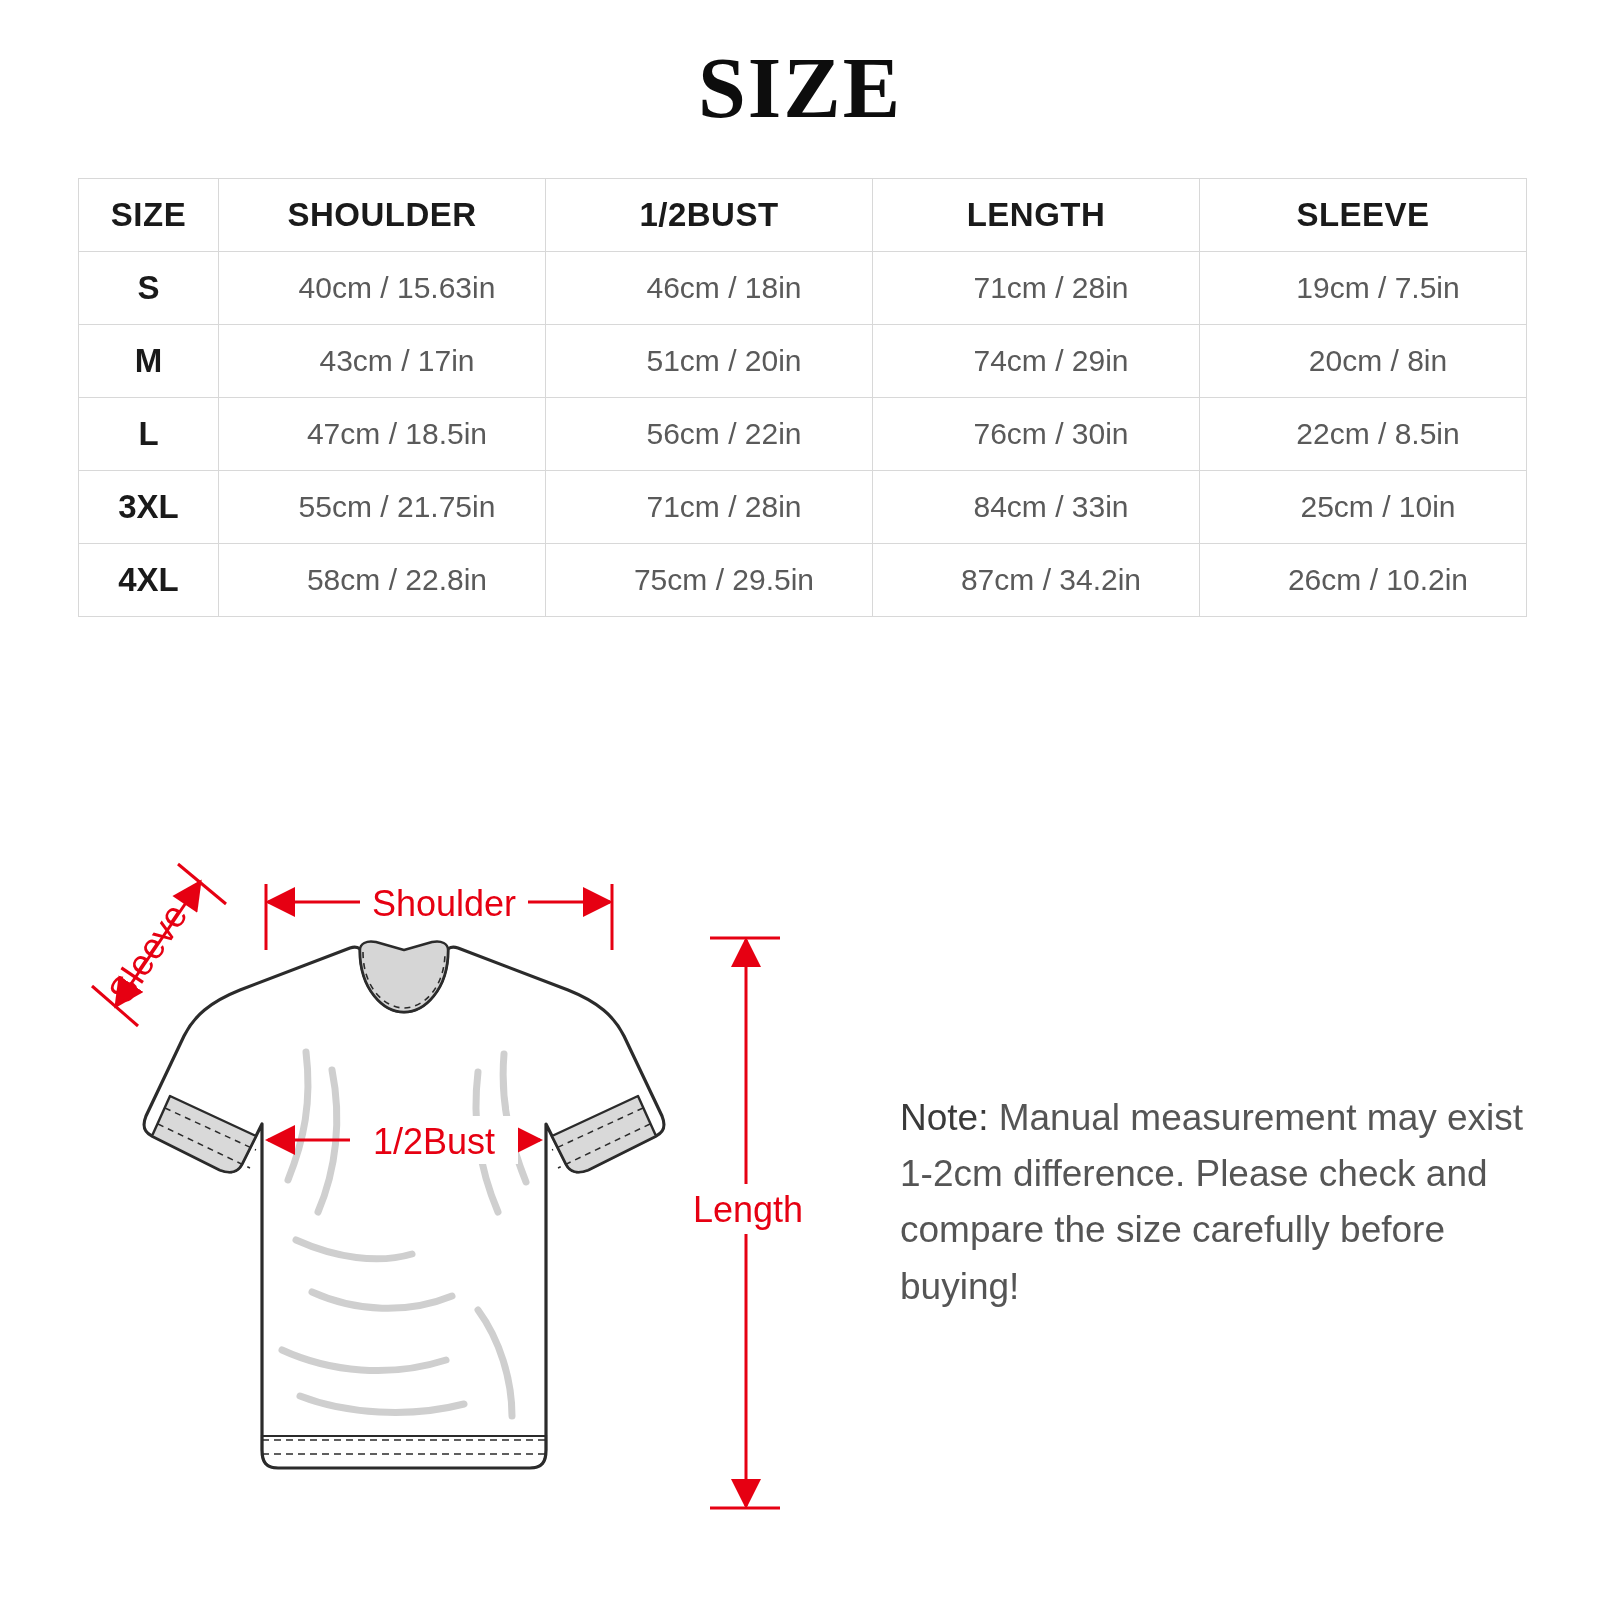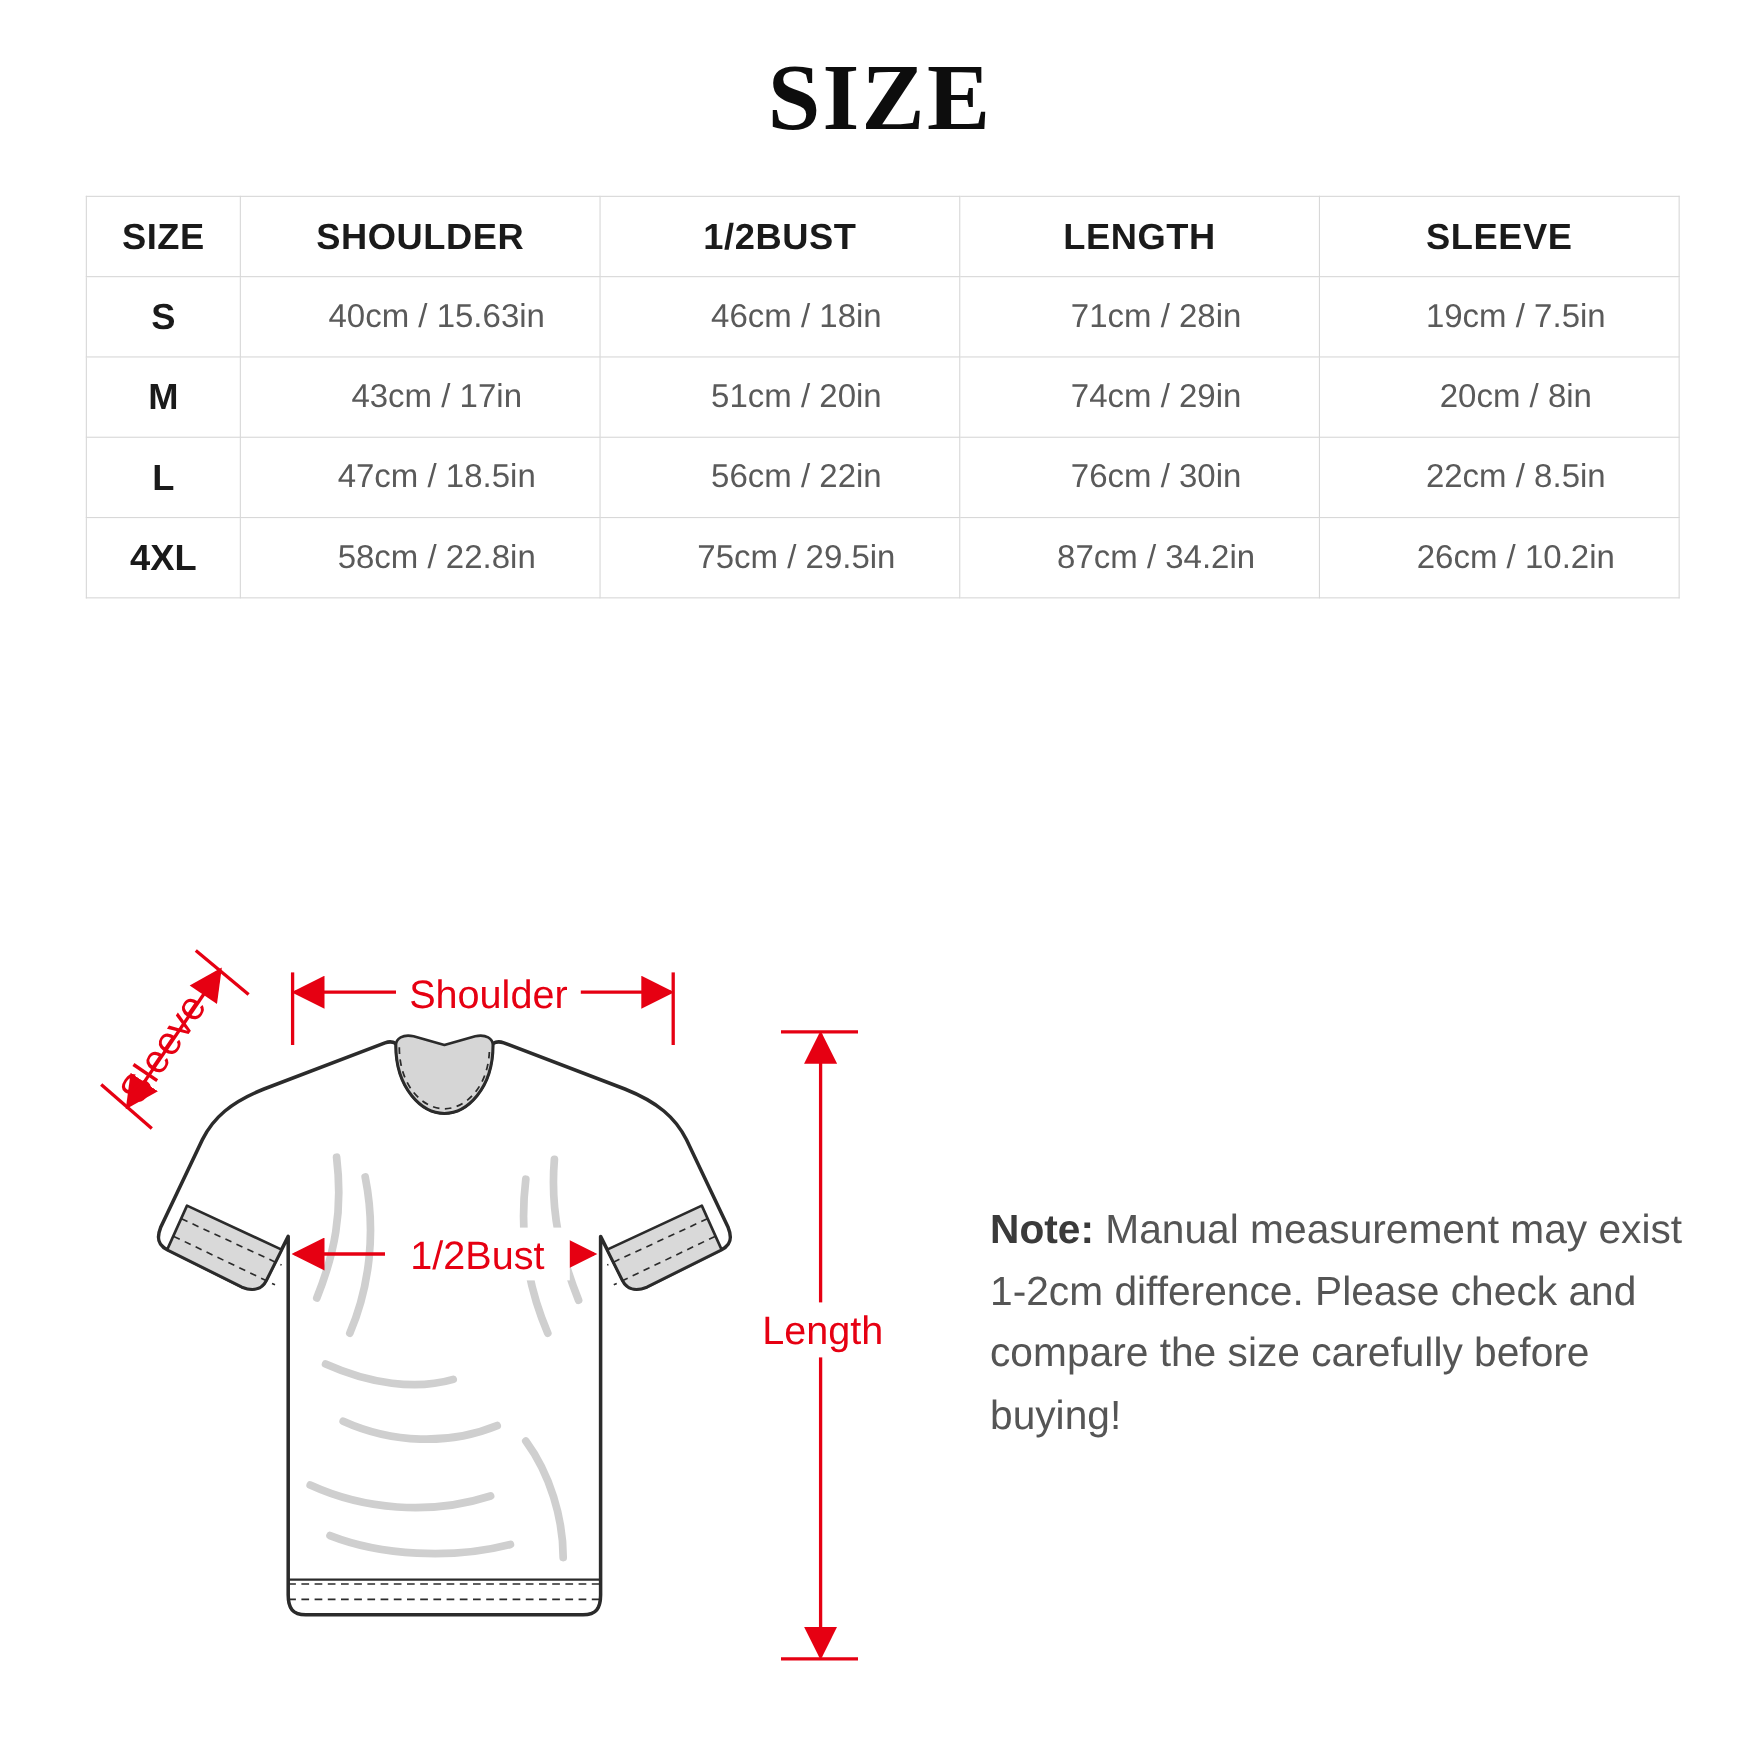--- a/index.html
+++ b/index.html
@@ -80,21 +80,21 @@
     position: absolute;
     top: 1090px;
     left: 900px;
     width: 640px;
     font-size: 37px;
     line-height: 1.52;
     color: #555555;
   }
   .note b {
     color: #3a3a3a;
-    font-weight: bold;
+    font-weight: normal;
   }
 </style>
 </head>
 <body>
 
 <div class="title">SIZE</div>
 
 <table class="size-table">
   <colgroup>
     <col class="col-size">
@@ -126,20 +126,27 @@
       <td class="val-cell">51cm / 20in</td>
       <td class="val-cell">74cm / 29in</td>
       <td class="val-cell">20cm / 8in</td>
     </tr>
     <tr>
       <td class="size-cell">L</td>
       <td class="val-cell">47cm / 18.5in</td>
       <td class="val-cell">56cm / 22in</td>
       <td class="val-cell">76cm / 30in</td>
       <td class="val-cell">22cm / 8.5in</td>
+    </tr>
+    <tr>
+      <td class="size-cell">3XL</td>
+      <td class="val-cell">55cm / 21.75in</td>
+      <td class="val-cell">71cm / 28in</td>
+      <td class="val-cell">84cm / 33in</td>
+      <td class="val-cell">25cm / 10in</td>
     </tr>
     <tr>
       <td class="size-cell">4XL</td>
       <td class="val-cell">58cm / 22.8in</td>
       <td class="val-cell">75cm / 29.5in</td>
       <td class="val-cell">87cm / 34.2in</td>
       <td class="val-cell">26cm / 10.2in</td>
     </tr>
   </tbody>
 </table>

